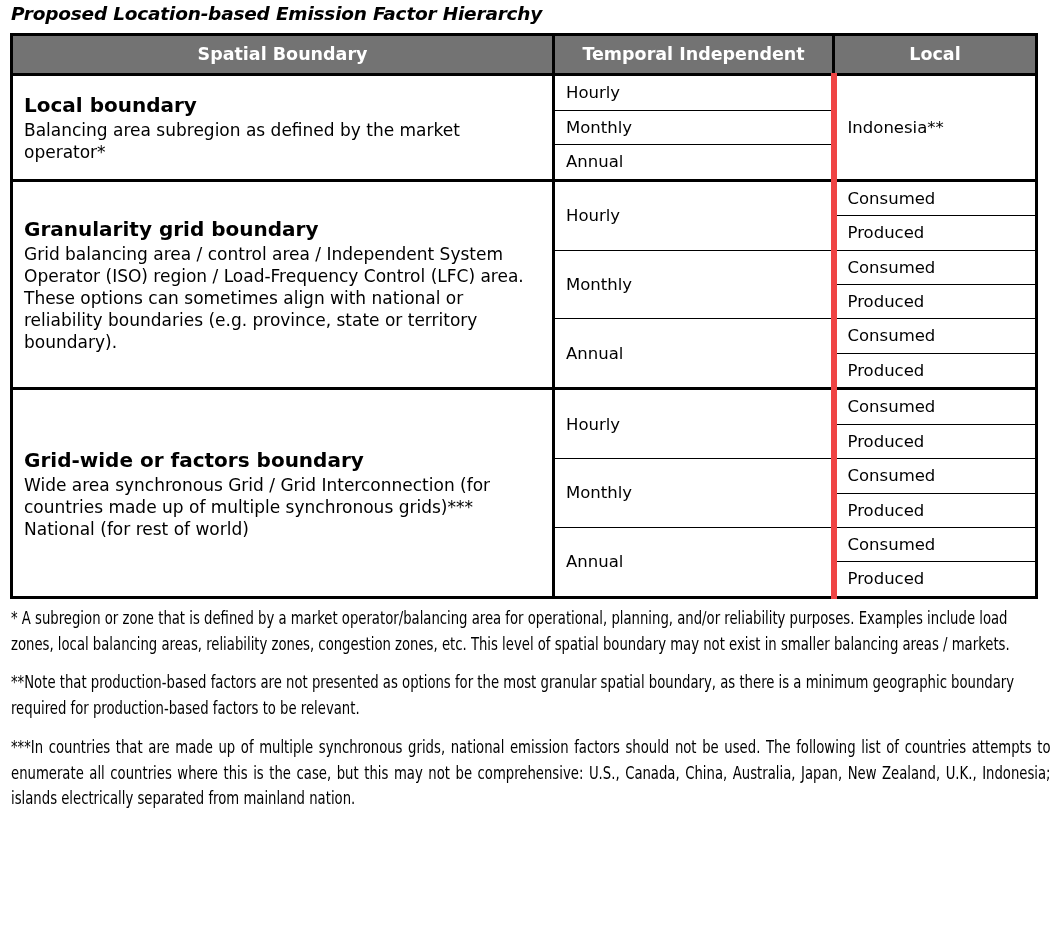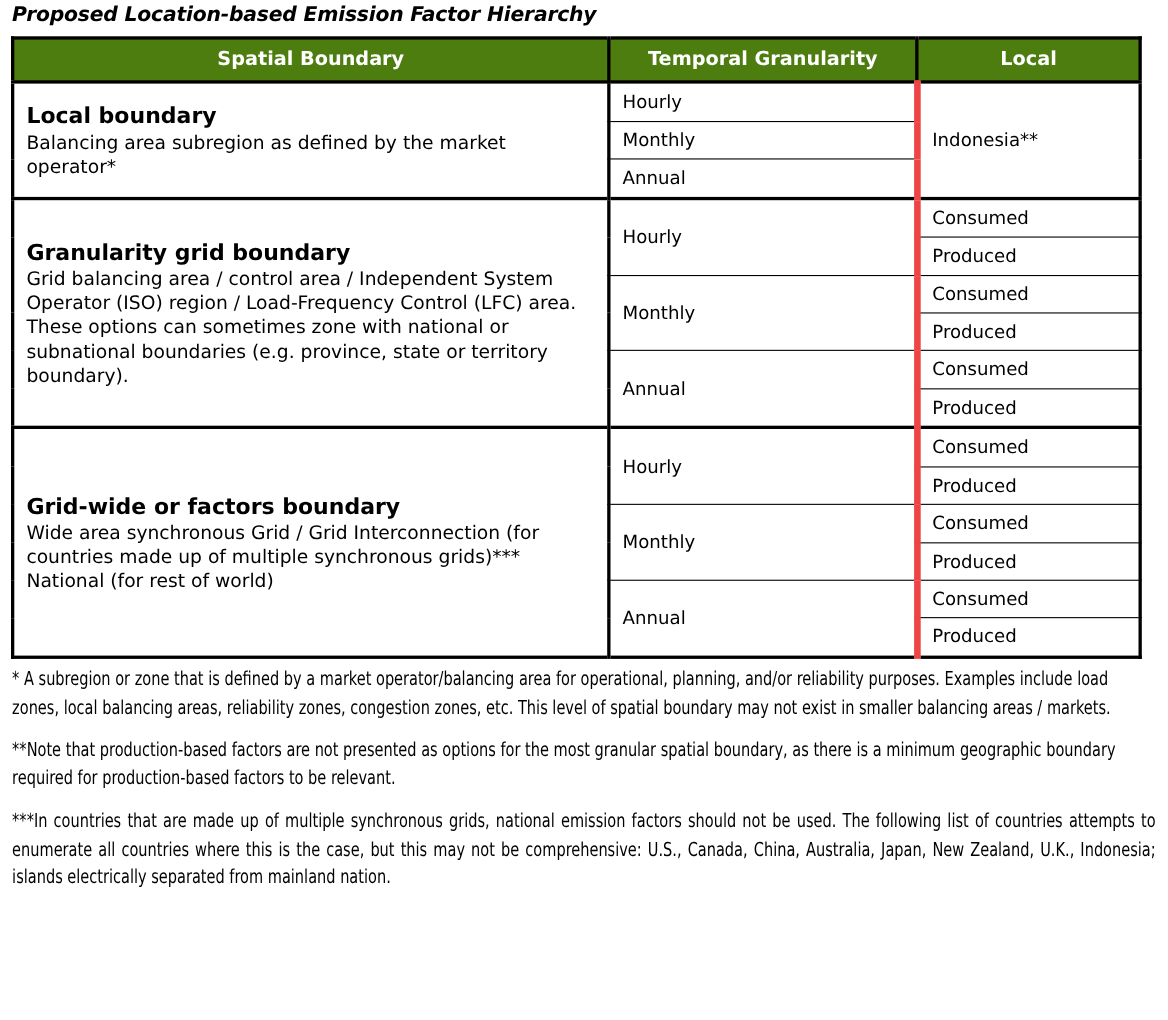--- a/index.html
+++ b/index.html
@@ -39,21 +39,21 @@
     table-layout: fixed;
     width: 1025px;
     border: 3px solid #000;
   }
 
   table.hierarchy col.c-spatial   { width: 542px; }
   table.hierarchy col.c-temporal  { width: 280px; }
   table.hierarchy col.c-type      { width: 203px; }
 
   th.head {
-    background: #4d7c0f;
+    background: #737373;
     color: #ffffff;
     font-family: "DejaVu Sans", sans-serif;
     font-weight: bold;
     font-size: 17.5px;
     text-align: center;
     padding: 8px 4px 9px 4px;
     border-right: 3px solid #000;
     border-bottom: 3px solid #000;
   }
   th.head.last { border-right: none; }
@@ -119,21 +119,21 @@
 
   <table class="hierarchy">
     <colgroup>
       <col class="c-spatial">
         <col class="c-temporal">
         <col class="c-type">
     </colgroup>
     <thead>
       <tr>
         <th class="head">Spatial Boundary</th>
-        <th class="head">Temporal Granularity</th>
+        <th class="head">Temporal Independent</th>
         <th class="head last">Local</th>
       </tr>
     </thead>
     <tbody>
         <tr class="">
           <td class="spatial" rowspan="3">
             <span class="b-title">Local boundary</span>
             <span class="b-desc">Balancing area subregion as defined by the market operator*</span>
           </td>
           <td class="temporal" rowspan="1">Hourly</td>
@@ -142,21 +142,21 @@
         <tr>
           <td class="temporal" rowspan="1">Monthly</td>
         </tr>
         <tr>
           <td class="temporal" rowspan="1">Annual</td>
         </tr>
         <tr class="sec-start">
           <td class="spatial" rowspan="6">
             <span class="b-title">Granularity grid boundary</span>
             <span class="b-desc">Grid balancing area / control area / Independent System Operator (ISO) region / Load-Frequency Control (LFC) area.</span>
-            <span class="b-desc">These options can sometimes zone with national or subnational boundaries (e.g. province, state or territory boundary).</span>
+            <span class="b-desc">These options can sometimes align with national or reliability boundaries (e.g. province, state or territory boundary).</span>
           </td>
           <td class="temporal" rowspan="2">Hourly</td>
           <td class="type">Consumed</td>
         </tr>
         <tr>
           <td class="type">Produced</td>
         </tr>
         <tr>
           <td class="temporal" rowspan="2">Monthly</td>
           <td class="type">Consumed</td>

